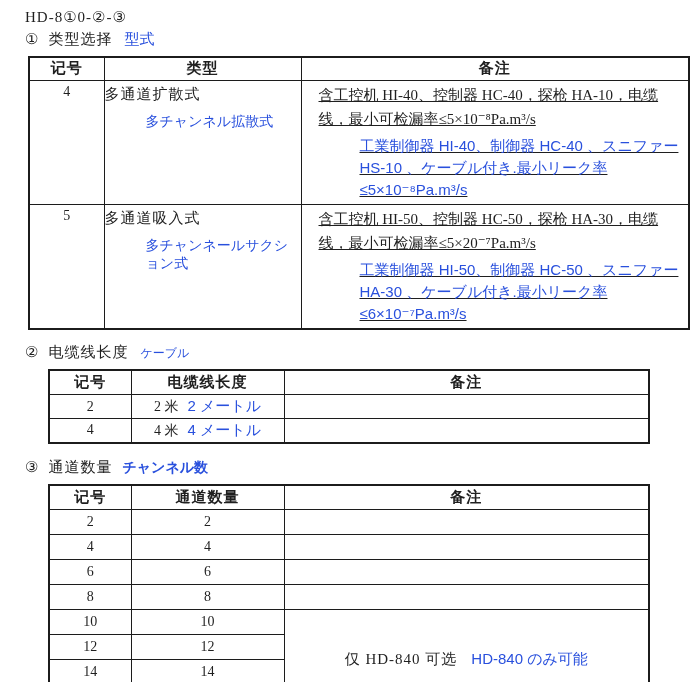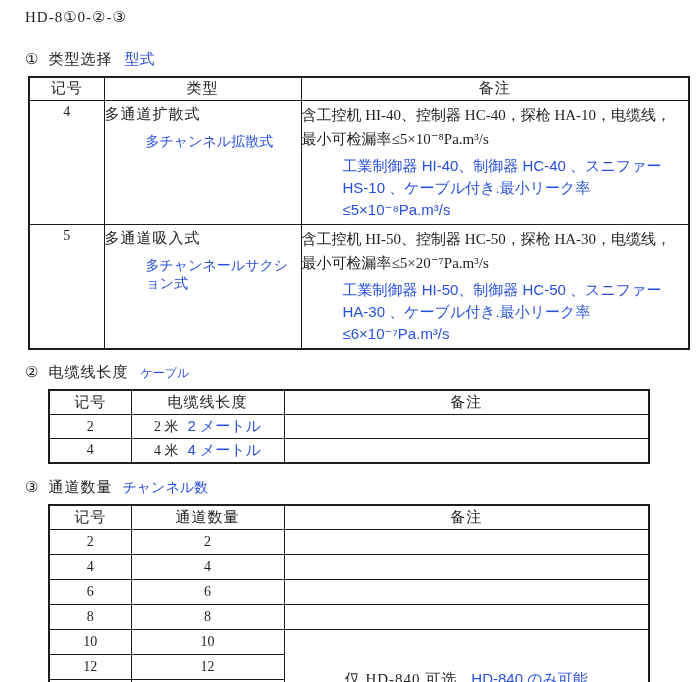--- a/index.html
+++ b/index.html
@@ -13,49 +13,49 @@
   .blue { color:#2950dd;margin-left:41px; }
   .jp   { font-family:"Liberation Sans","DejaVu Sans",sans-serif; }
 
   .doc-title {
     margin:8px 0 0 25px;
     font-size:15px;
     letter-spacing:1px;
   }
 
   .section-heading { margin-left:25px; font-size:15px; }
-  .sh1 { margin-top:24px; }
+  .sh1 { margin-top:4px; }
   .sh2 { margin-top:13px; }
   .sh3 { margin-top:14px; }
   .sec-num   { margin-right:10px; }
   .sec-label { letter-spacing:1px; }
   .sub1 { margin-left:12px; font-size:15px; }
   .sub2 { margin-left:12px; font-size:12px;text-align:center; }
-  .sub3 { margin-left:10px; font-size:14px; font-weight:normal; }
+  .sub3 { margin-left:10px; font-size:14px; font-weight:bold; }
 
   table { border-collapse:collapse; table-layout:fixed; }
   th, td { border:1px solid #1c1c1c; }
-  th { font-weight:normal; font-size:15px; letter-spacing:1px;text-align:center; }
+  th { font-weight:bold; font-size:15px; letter-spacing:1px;text-align:center; }
 
   
   .t1 { margin:7px 0 0 28px; width:660px; border:2px solid #1c1c1c; }
   .t1 .col-code   { width:75px;  }
   .t1 .col-type   { width:197px; }
   .t1 .col-remark { width:388px; }
   .t1 th { height:23px; }
   .t1 .code-cell {
     vertical-align:top; text-align:center;
     font-size:14px; padding-top:3px;
   }
   .t1 .row4 { height:100px; }
   .t1 .row5 { height:103px; }
   .type-cell { vertical-align:top; text-align:left; padding-top:4px; }
   .type-cn { font-size:15px; letter-spacing:1px; }
   .type-jp { font-size:14px; margin-top:9px; }
-  .remark-cell { vertical-align:top; padding:2px 6px 3px 0; }
+  .remark-cell { vertical-align:top; padding:2px 6px 3px 17px;text-decoration:underline; }
   .remark-cn { font-size:15px; line-height:24px; }
   .remark-jp { font-size:15px; line-height:22px; margin-top:4px; }
 
   
   .t23 { margin:7px 0 0 48px; width:600px; border:2px solid #1c1c1c; }
   .t23 .col-code   { width:82px;  }
   .t23 .col-mid    { width:153px; }
   .t23 .col-remark { width:365px; }
   .t23 th { height:25px; }
   .t23 td { height:24px; text-align:center; font-size:14px; }

